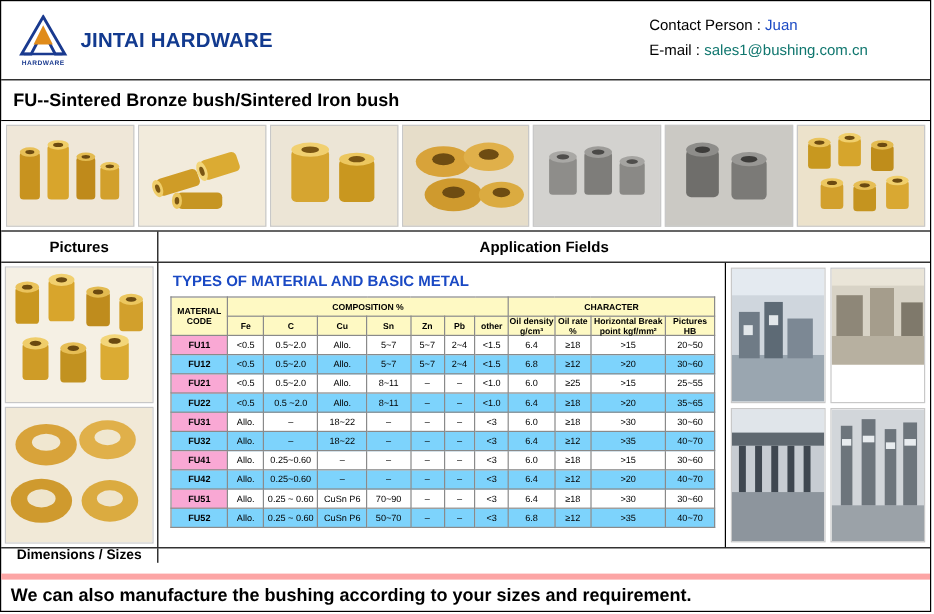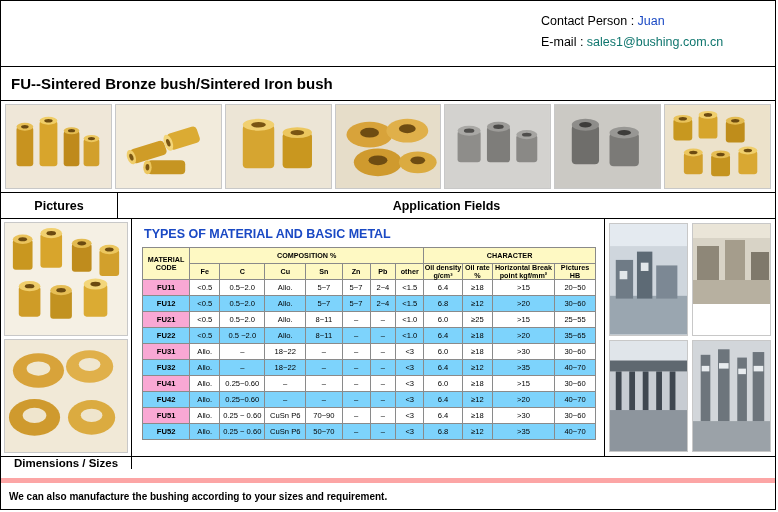--- a/index.html
+++ b/index.html
@@ -111,21 +111,21 @@
     box-sizing: border-box;
   }
   .sec-head > div {
     display: flex;
     align-items: center;
     justify-content: center;
     font-size: 12.5px;
     font-weight: bold;
     box-sizing: border-box;
   }
-  .col-pic { width: 117px; border-right: 1px solid #000; }
+  .col-pic { width: 131px; border-right: 1px solid #000; }
   .col-mat { width: 473px; border-right: 1px solid #000; }
   .col-app { flex: 1; }
   
   .body-row {
     flex: 1;
     display: flex;
     border-bottom: 1px solid #000;
     box-sizing: border-box;
     min-height: 0;
   }
@@ -212,30 +212,41 @@
     align-items: center;
     padding-left: 8px;
     font-size: 11.5px;
     font-weight: bold;
   }
   .footer-note {
     height: 26px;
     display: flex;
     align-items: center;
     padding-left: 8px;
-    font-size: 10px;
+    font-size: 15px;
     font-weight: bold;
   }
 </style>
 </head>
 <body>
 
 <div class="page">
 
   <div class="header">
+    <div class="logo-wrap">
+      <div class="logo-mark">
+        <svg width="46" height="38" viewBox="0 0 46 38" xmlns="http://www.w3.org/2000/svg">
+          <polygon points="23,2 41,33 33,33 23,14 13,33 5,33" fill="none" stroke="#1a3a8f" stroke-width="2.4"></polygon>
+          <polygon points="23,9 31,25 15,25" fill="#e08b1a"></polygon>
+          <path d="M7 33 L39 33" stroke="#1a3a8f" stroke-width="2"></path>
+        </svg>
+        <div class="logo-text-sub">HARDWARE</div>
+      </div>
+      <div class="company-name">JINTAI HARDWARE</div>
+    </div>
 
     <div class="contact-block">
       <div>
         <span>Contact Person :</span>
         <span class="contact-val">Juan</span>
       </div>
       <div>
         <span>E-mail :</span>
         <span class="contact-val mail">sales1@bushing.com.cn</span>
       </div>

